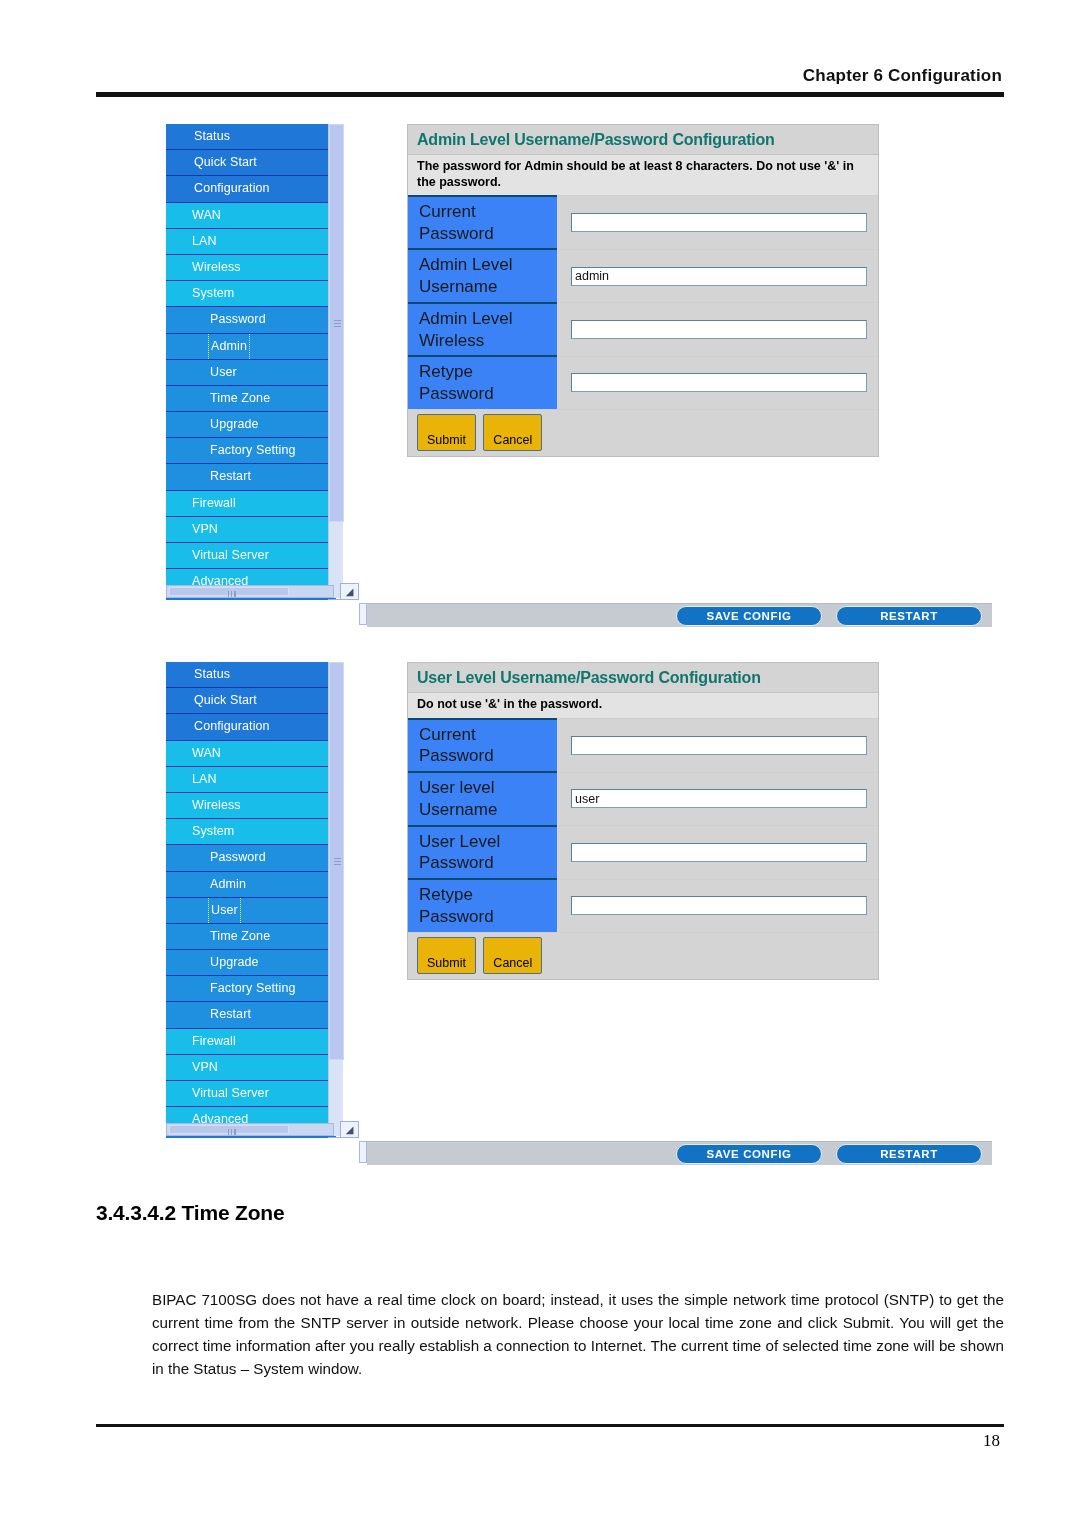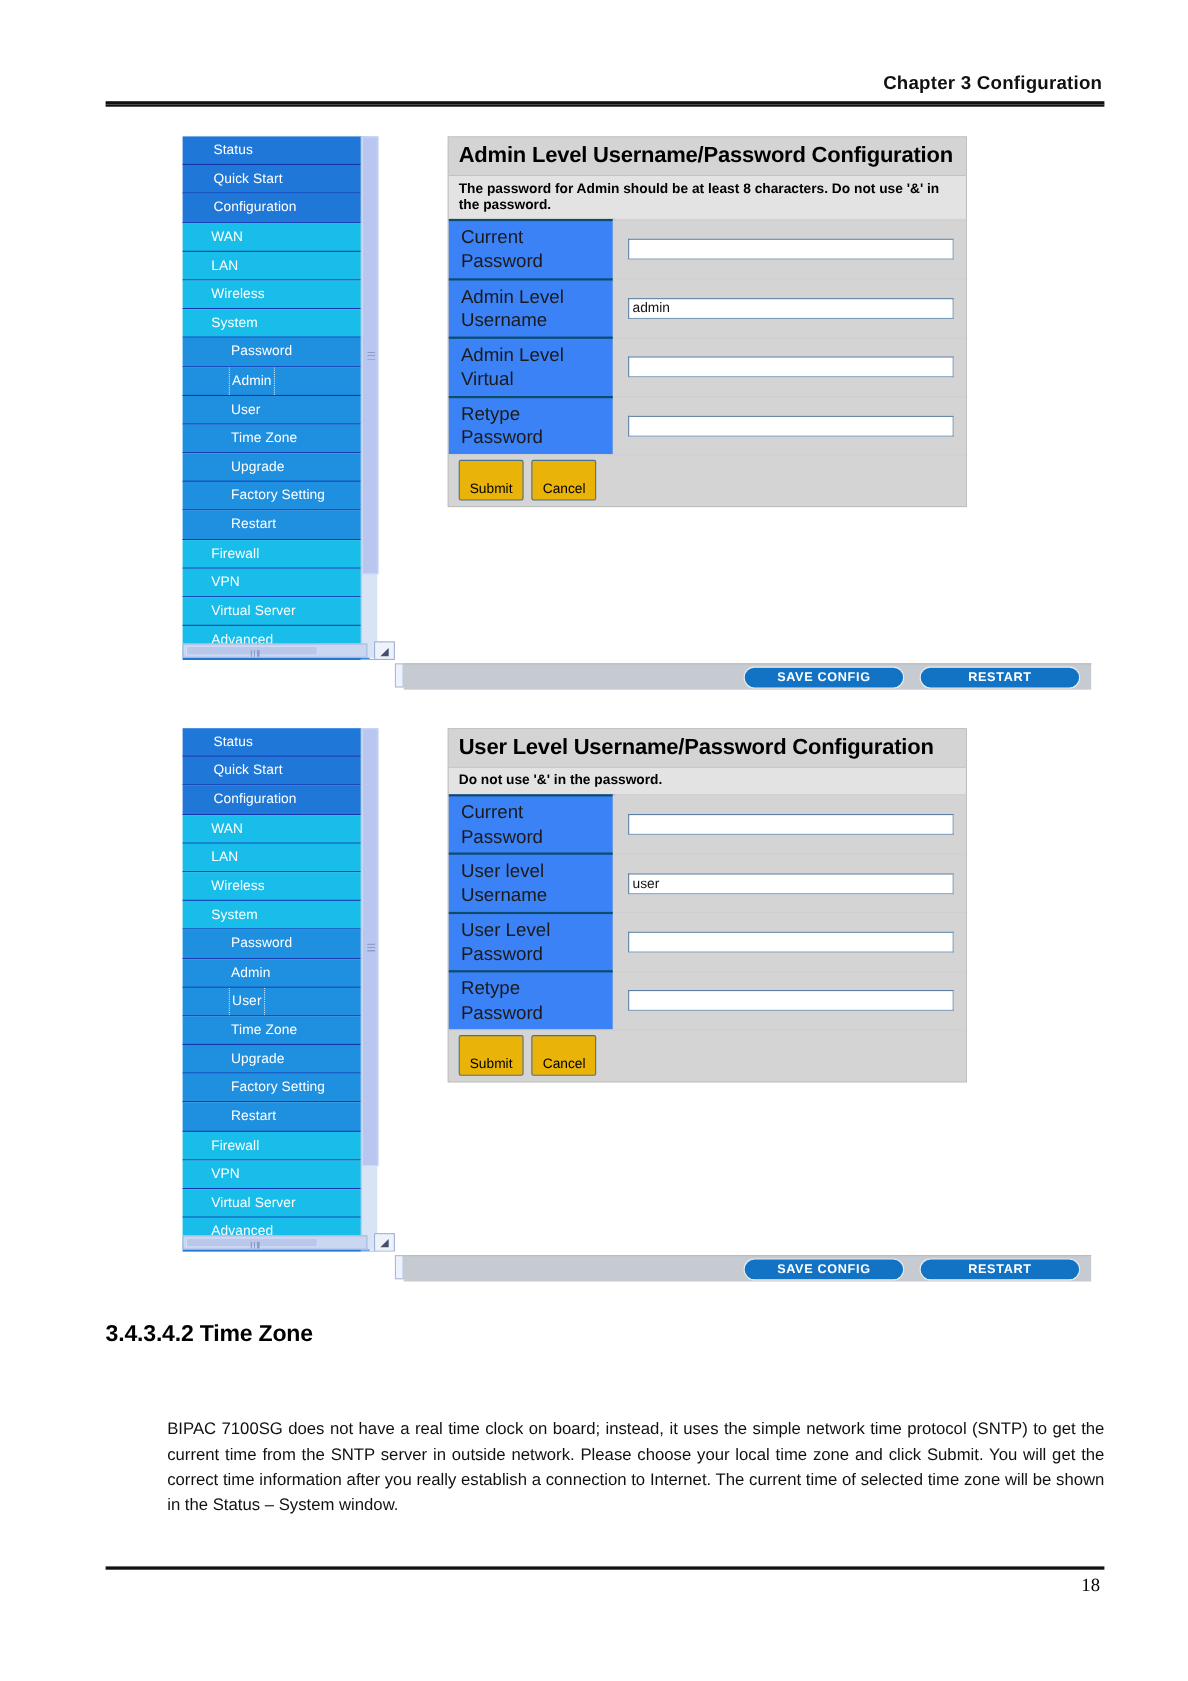--- a/index.html
+++ b/index.html
@@ -161,22 +161,22 @@
 
   .panel {
     position: absolute;
     left: 40px; top: 2px;
     width: 472px;
     background: #d4d4d4;
     border: 1px solid #bdbdbd;
   }
   .panel-title {
     background: #d4d4d4;
-    color: #000000;
-    font-size: 20px;
+    color: #0f766e;
+    font-size: 16px;
     font-weight: bold;
     line-height: 1.08;
     padding: 6px 8px 6px 9px;
     letter-spacing: -.2px;
   }
   .panel-note {
     background: #e3e3e3;
     border-top: 1px solid #c2c2c2;
     color: #000;
     font-size: 12.5px;
@@ -299,21 +299,21 @@
     font-family: "Liberation Serif", serif;
     font-size: 17px;
     padding-top: 4px;
     padding-right: 4px;
   }
 </style>
 </head>
 <body>
 
 <div class="page-header">
-  <div class="chapter-title">Chapter 3 Configuration</div>
+  <div class="chapter-title">Chapter 6 Configuration</div>
   <div class="rule-double"></div>
 </div>
 
 <div class="screenshot" id="screenshot-admin">
   <div class="ss-body">
 
     <div class="menu-wrap">
       <div class="menu-list" id="menu-admin">
           <div class="menu-item lvl0"><span class="mi-label">Status</span></div>
           <div class="menu-item lvl0"><span class="mi-label">Quick Start</span></div>
@@ -361,21 +361,21 @@
                   <input class="textbox" type="text" style="">
                 </td>
               </tr>
               <tr>
                 <td class="lbl">Admin Level Username</td>
                 <td class="fld">
                   <input class="textbox" type="text" value="admin" style="">
                 </td>
               </tr>
               <tr>
-                <td class="lbl">Admin Level Virtual</td>
+                <td class="lbl">Admin Level Wireless</td>
                 <td class="fld">
                   <input class="textbox" type="text" style="">
                 </td>
               </tr>
               <tr>
                 <td class="lbl">Retype Password</td>
                 <td class="fld">
                   <input class="textbox" type="text" style="">
                 </td>
               </tr>

